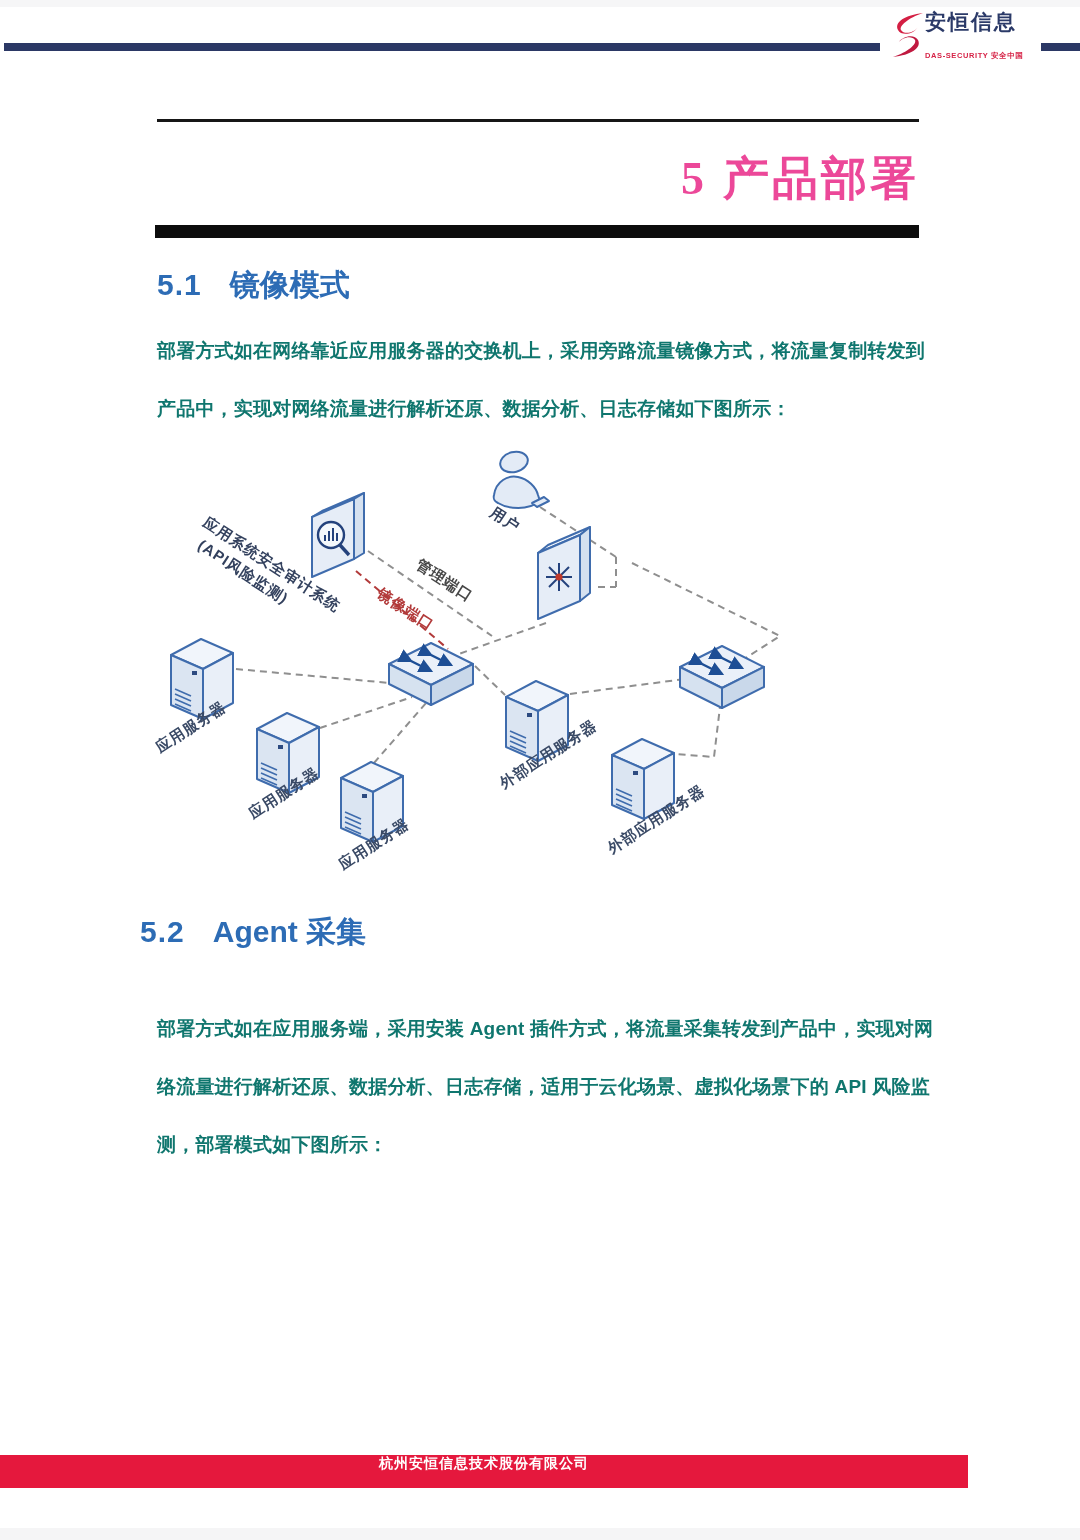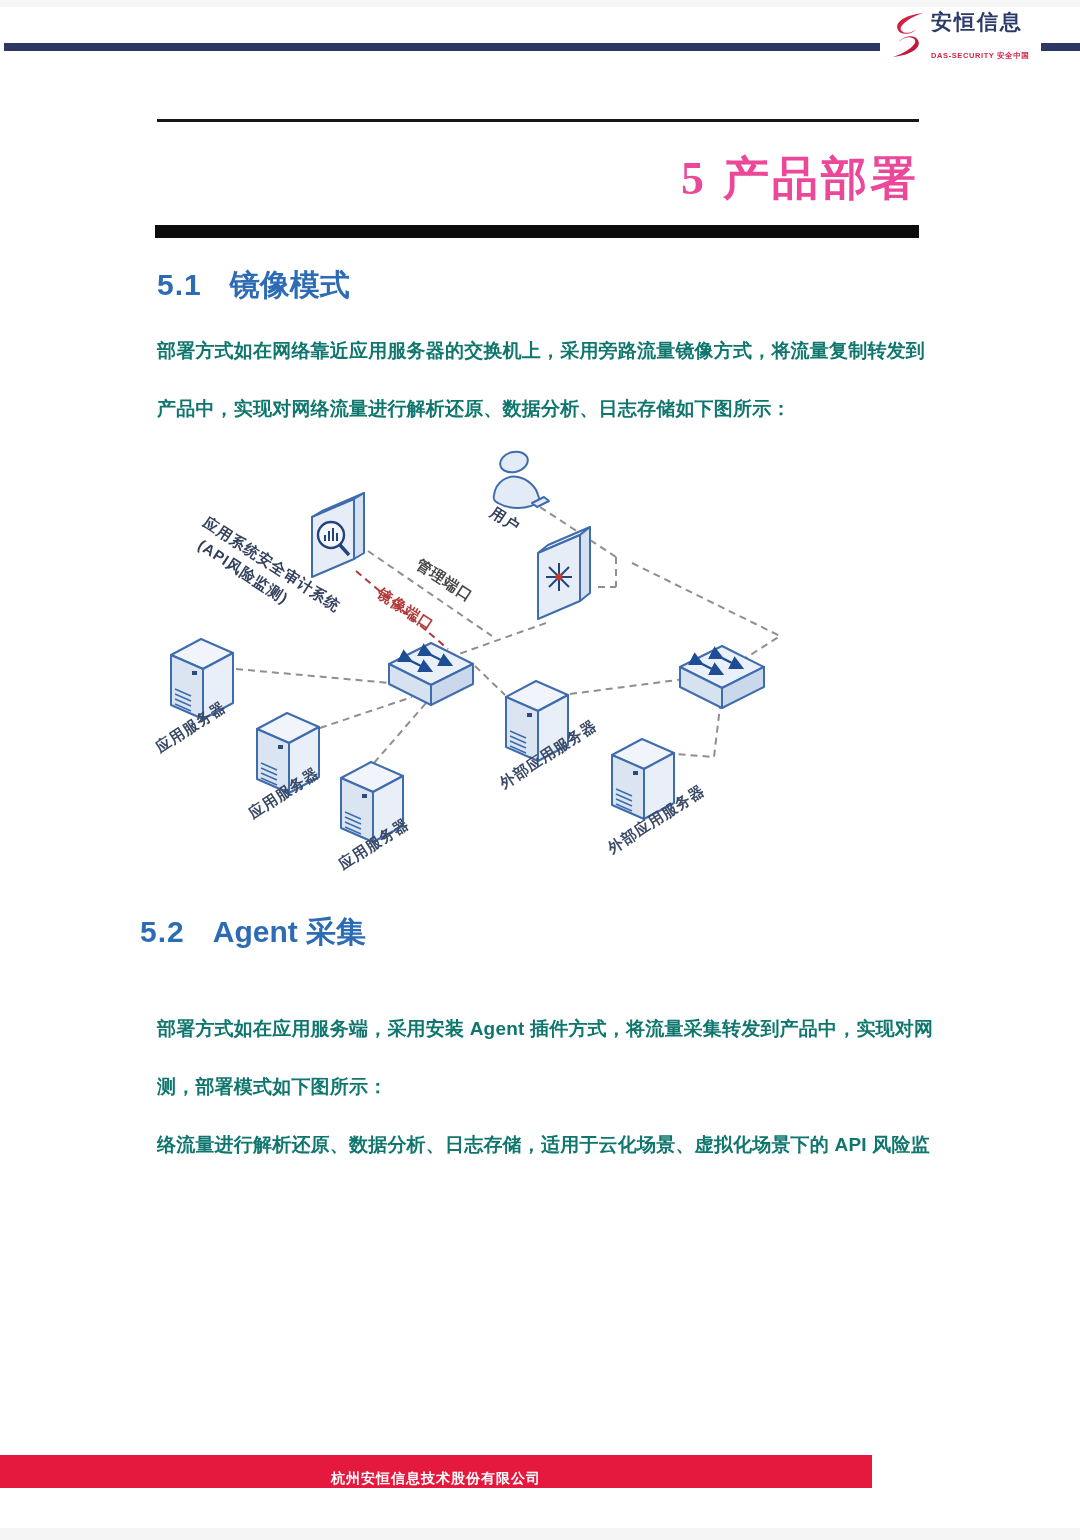--- a/index.html
+++ b/index.html
@@ -4,39 +4,39 @@
 <style>
   html,body{margin:0;padding:0;background:#e9e9e9;}
   .page{position:relative;width:1080px;height:1540px;background:#ffffff;overflow:hidden;
         font-family:"Liberation Sans",sans-serif;}
   .abs{position:absolute;}
   .strip-top{left:0;top:0;width:1080px;height:7px;background:#f6f6f7;}
   .strip-bottom{left:0;top:1528px;width:1080px;height:12px;background:#f5f5f6;}
   .navline{top:43px;height:8px;background:#2b3865;}
   .navline.l{left:4px;width:876px;}
   .navline.r{left:1034px;width:46px;}
-  .logo{left:891px;top:8px;width:150px;height:54px;display:flex;align-items:center;gap:6px;background:#fff;}
+  .logo{left:891px;top:8px;width:150px;height:54px;display:flex;align-items:center;background:#fff;}
   .logo-cn{font-size:21px;font-weight:700;color:#2b3a68;letter-spacing:2px;line-height:24px;}
   .logo-en{font-size:7.5px;font-weight:700;color:#d62246;letter-spacing:0.6px;margin-top:17px;}
   .rule-thin{left:157px;top:119px;width:762px;height:3px;background:#161616;}
   .rule-thick{left:155px;top:225px;width:764px;height:13px;background:#0c0c0c;}
   .doc-title{left:157px;top:146px;width:762px;text-align:right;font-size:46px;font-weight:700;
              color:#ec4899;letter-spacing:3px;line-height:64px;}
   .doc-title .num{margin-right:16px;font-family:"Liberation Serif",serif;}
   .sec-h{font-size:30px;font-weight:700;color:#2d6cb5;line-height:40px;white-space:nowrap;}
   .sec-h .sec-num{margin-right:28px;letter-spacing:1px;}
   .sec1{left:157px;top:265px;}
   .sec2{left:140px;top:912px;}
   .para{color:#0f766e;font-size:19px;font-weight:600;letter-spacing:0.2px;}
   .para .pline{height:58px;line-height:58px;white-space:nowrap;}
   .para1{left:157px;top:322px;width:772px;}
   .para2{left:157px;top:1000px;width:772px;}
   .diagram{left:150px;top:433px;}
-  .footer-bar{left:0;top:1455px;width:872px;height:33px;background:#e5183d;
-              display:flex;align-items:flex-end;justify-content:center;}
+  .footer-bar{left:0;top:1455px;width:968px;height:33px;background:#e5183d;
+              display:flex;align-items:flex-start;justify-content:center;}
   .footer-text{color:#ffffff;font-size:14px;font-weight:700;letter-spacing:1px;}
   svg text{font-family:"Liberation Sans",sans-serif;}
   .iso-label{font-size:15px;font-weight:700;fill:#3a4a66;letter-spacing:1px;}
   .iso-label.gray{fill:#474747;}
   .iso-label.red{fill:#b23a3a;}
   .iso-label.navy{fill:#33415e;}
 </style>
 </head>
 <body>
 
@@ -165,22 +165,22 @@
     <text class="iso-label" transform="translate(354,356) rotate(-33)">外部应用服务器</text>
     <text class="iso-label" transform="translate(462,421) rotate(-33)">外部应用服务器</text>
   </svg>
 
   <h2 class="abs sec-h sec2" style="margin:0;">
     <span class="sec-num">5.2</span><span>Agent 采集</span>
   </h2>
 
   <div class="abs para para2">
     <div class="pline">部署方式如在应用服务端，采用安装 Agent 插件方式，将流量采集转发到产品中，实现对网</div>
+    <div class="pline">络流量进行解析还原、数据分析、日志存储，适用于云化场景、虚拟化场景下的 API 风险监</div>
     <div class="pline">测，部署模式如下图所示：</div>
-    <div class="pline">络流量进行解析还原、数据分析、日志存储，适用于云化场景、虚拟化场景下的 API 风险监</div>
   </div>
 
   <div class="abs footer-bar">
     <span class="footer-text">杭州安恒信息技术股份有限公司</span>
   </div>
   <div class="abs strip-bottom"></div>
 
 </div>
 
 </body></html>

